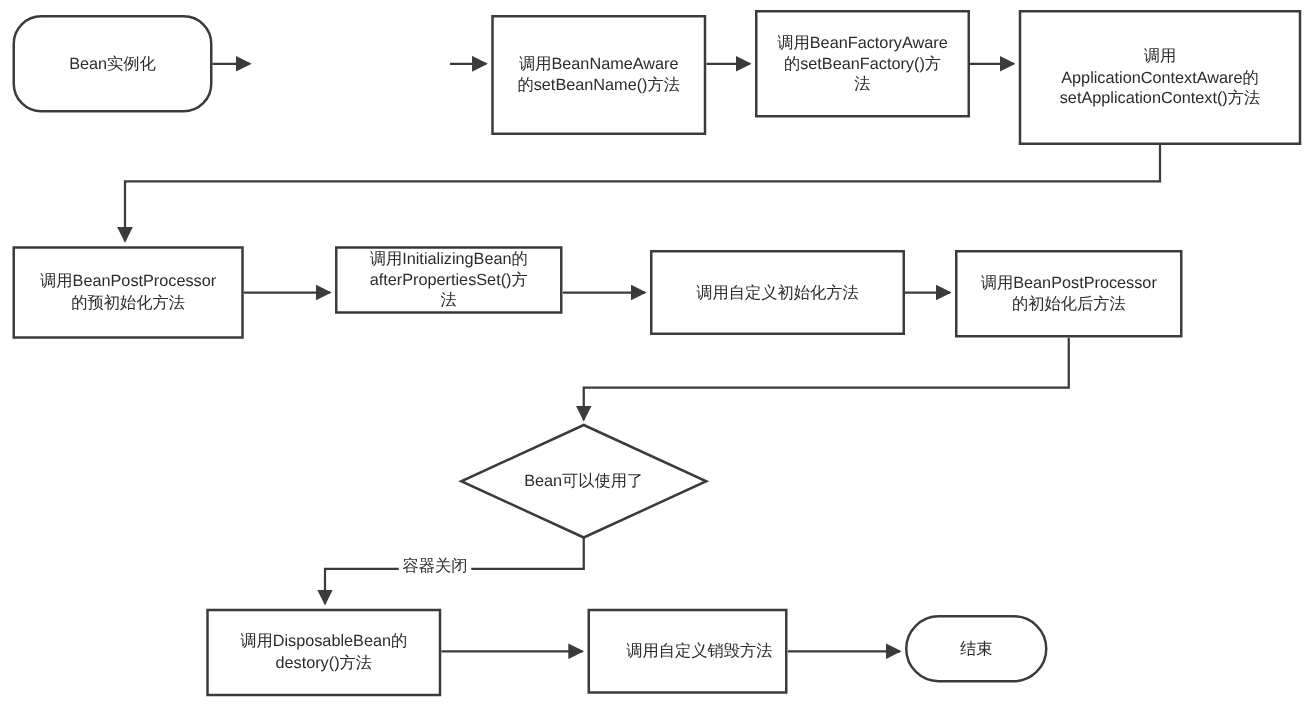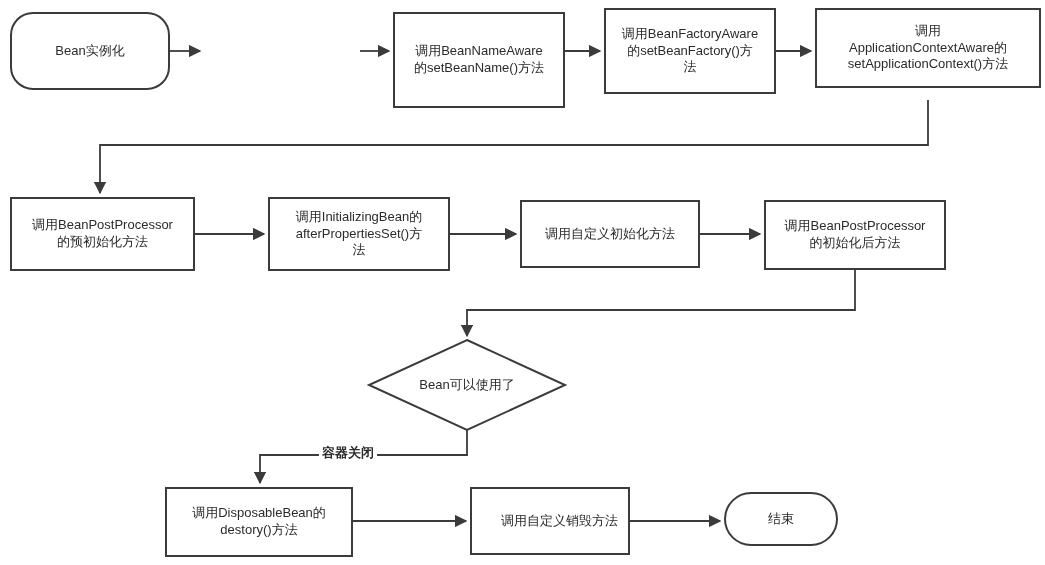--- a/index.html
+++ b/index.html
@@ -56,25 +56,25 @@
     background: #ffffff;
     padding: 0 3px;
     transform: translate(-50%, -50%);
     white-space: nowrap;
   }
   
   .n1 { left: 10px;  top: 12px; width: 160px; height: 78px; border-radius: 23px; }
   .n2 { left: 204px; top: 12px; width: 156px; height: 78px; }
   .n3 { left: 393px; top: 12px; width: 172px; height: 96px; }
   .n4 { left: 604px; top: 8px;  width: 172px; height: 86px; }
-  .n5 { left: 815px; top: 8px;  width: 226px; height: 80px; text-align: center; }
+  .n5 { left: 815px; top: 8px;  width: 226px; height: 108px; text-align: center; }
   
   .n6 { left: 10px;  top: 197px; width: 185px; height: 74px; }
-  .n7 { left: 268px; top: 197px; width: 182px; height: 74px; }
-  .n8 { left: 520px; top: 200px; width: 180px; height: 68px; }
+  .n7 { left: 268px; top: 197px; width: 182px; height: 54px; }
+  .n8 { left: 520px; top: 200px; width: 204px; height: 68px; }
   .n9 { left: 764px; top: 200px; width: 182px; height: 70px; }
   
   .n10 { left: 165px; top: 487px; width: 188px; height: 70px; }
   .n11 { left: 470px; top: 487px; width: 160px; height: 68px; padding-left: 24px; }
   .n12 { left: 724px; top: 492px; width: 114px; height: 54px; }
 </style>
 </head>
 <body>
 
 <div class="canvas">
@@ -121,20 +121,20 @@
 的预初始化方法</div>
   <div class="node n7">调用InitializingBean的
 afterPropertiesSet()方
 法</div>
   <div class="node n8">调用自定义初始化方法</div>
   <div class="node n9">调用BeanPostProcessor
 的初始化后方法</div>
 
   <div class="diamond-label" style="left:467px; top:385px;">Bean可以使用了</div>
 
-  <div class="edge-label" style="left:348px; top:453px;font-weight:bold;">容器关闭</div>
+  <div class="edge-label" style="left:348px; top:453px;">容器关闭</div>
 
   <div class="node n10">调用DisposableBean的
 destory()方法</div>
   <div class="node n11">调用自定义销毁方法</div>
   <div class="node n12 terminator">结束</div>
 
 </div>
 
 </body></html>

